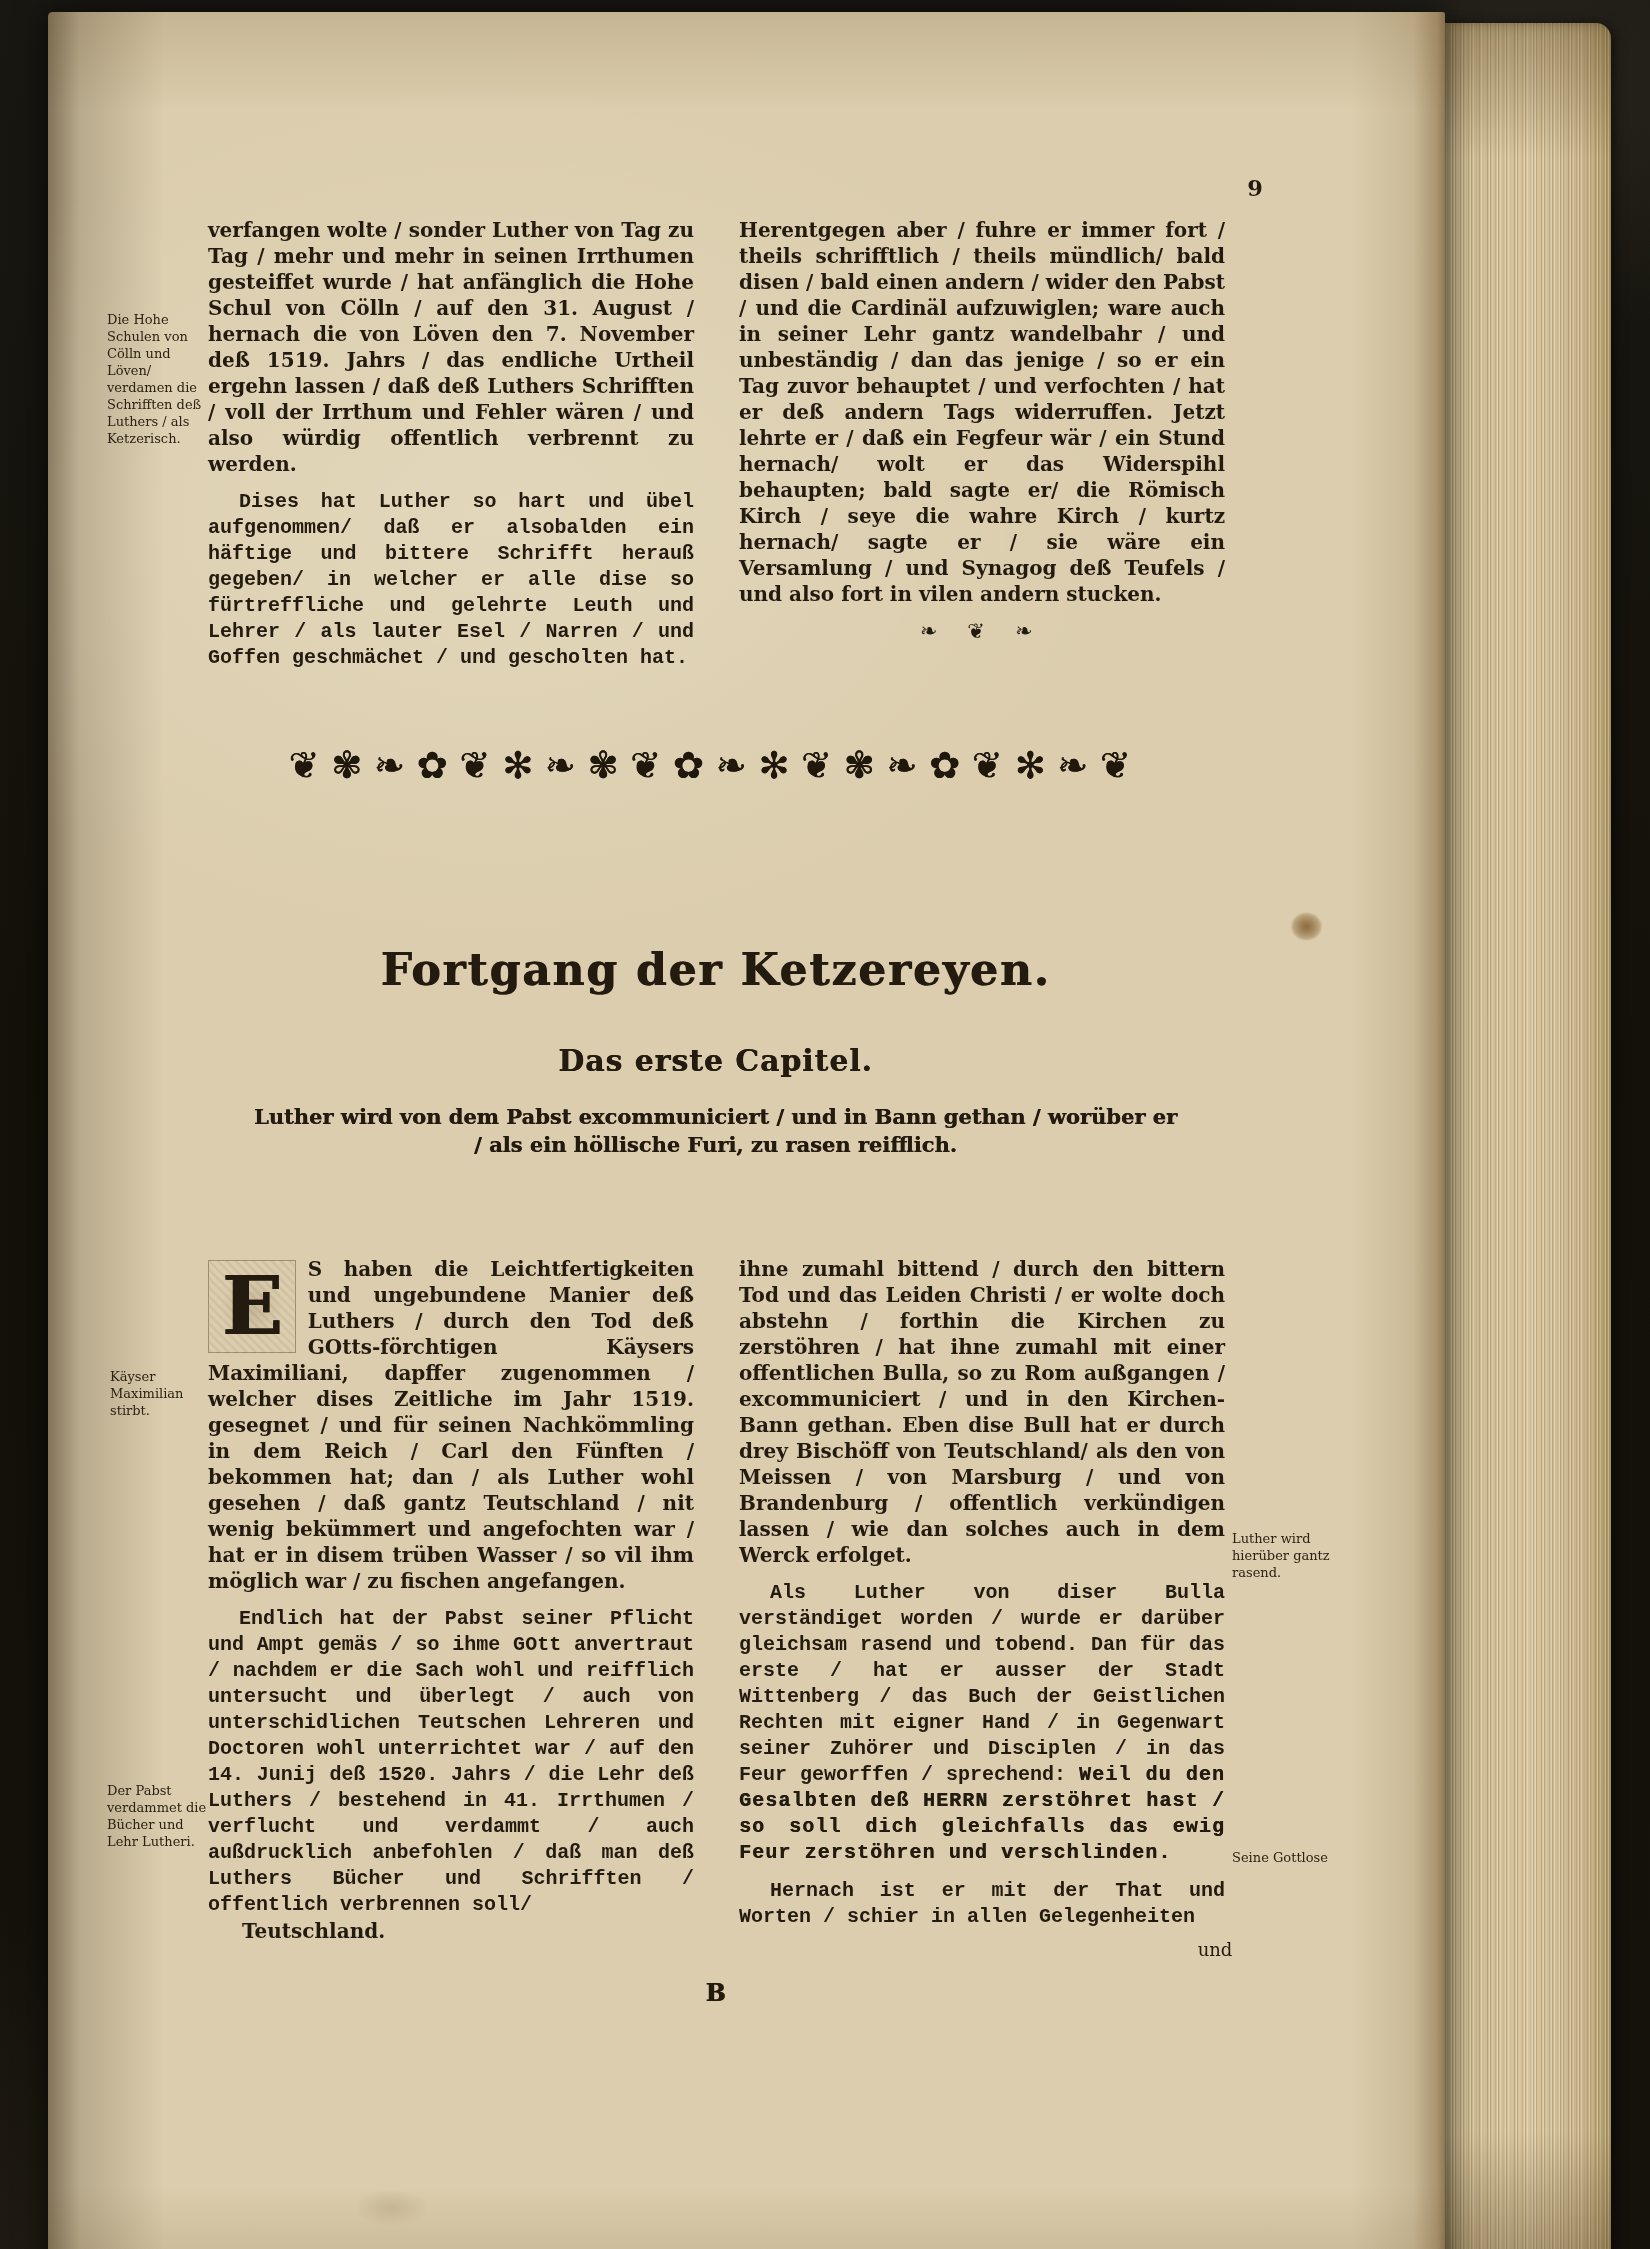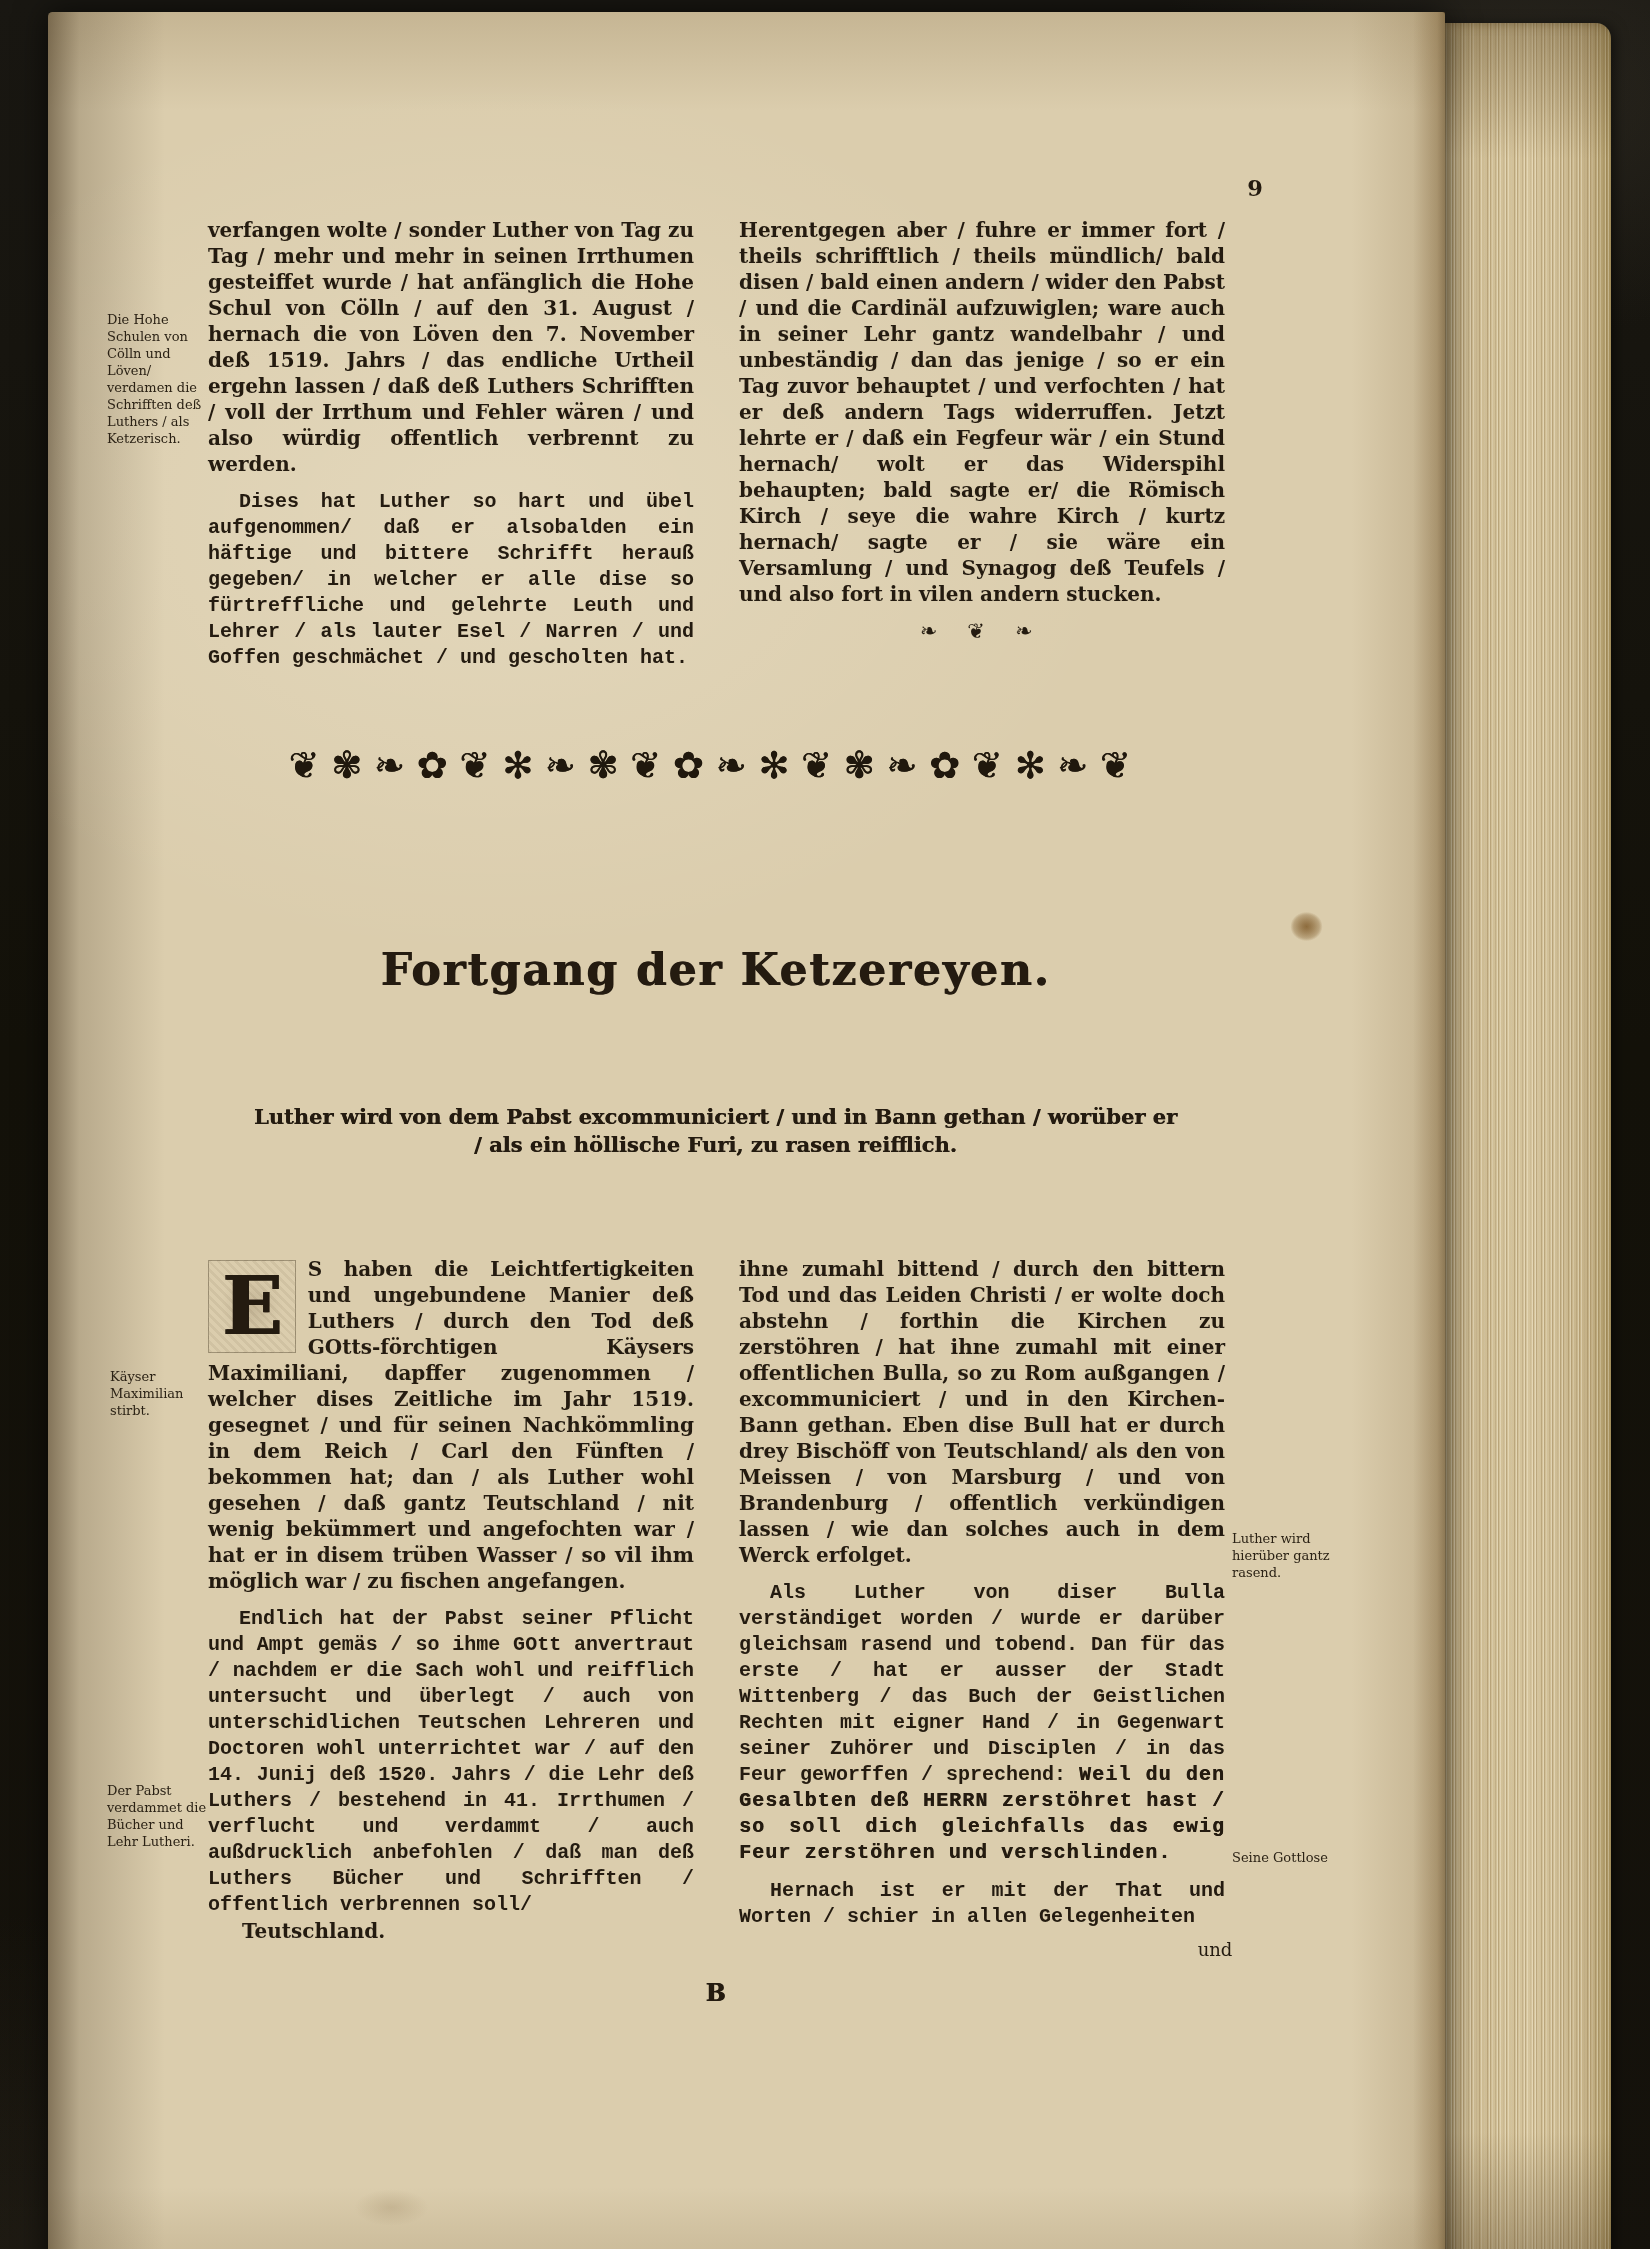--- a/index.html
+++ b/index.html
@@ -183,20 +183,21 @@
   </div>
 
   <div class="col col-top-right">
     <p class="body-p">Herentgegen aber / fuhre er immer fort / theils schrifftlich / theils mündlich/ bald disen / bald einen andern / wider den Pabst / und die Cardinäl aufzuwiglen; ware auch in seiner Lehr gantz wandelbahr / und unbeständig / dan das jenige / so er ein Tag zuvor behauptet / und verfochten / hat er deß andern Tags widerruffen. Jetzt lehrte er / daß ein Fegfeur wär / ein Stund hernach/ wolt er das Widerspihl behaupten; bald sagte er/ die Römisch Kirch / seye die wahre Kirch / kurtz hernach/ sagte er / sie wäre ein Versamlung / und Synagog deß Teufels / und also fort in vilen andern stucken.</p>
     <div class="orn-small">❧ ❦ ❧</div>
   </div>
 
   <div class="orn-band">❦✾❧✿❦✻❧✾❦✿❧✻❦✾❧✿❦✻❧❦</div>
 
   <div class="h-sub">Fortgang der Ketzereyen.</div>
+  <div class="h-chap">Das erste Capitel.</div>
   <div class="h-summary">Luther wird von dem Pabst excommuniciert / und in Bann gethan / worüber er / als ein höllische Furi, zu rasen reifflich.</div>
 
   <div class="note note-left-2">Käyser Maximilian stirbt.</div>
   <div class="note note-left-3">Der Pabst verdammet die Bücher und Lehr Lutheri.</div>
   <div class="note note-right-1">Luther wird hierüber gantz rasend.</div>
   <div class="note note-right-2">Seine Gottlose</div>
 
   <div class="col col-main-left">
     <p class="body-p">
       <span class="dropcap">E</span><span>S haben die Leichtfertigkeiten und ungebundene Manier deß Luthers / durch den Tod deß GOtts-förchtigen Käysers Maximiliani, dapffer zugenommen / welcher dises Zeitliche im Jahr 1519. gesegnet / und für seinen Nachkömmling in dem Reich / Carl den Fünften / bekommen hat; dan / als Luther wohl gesehen / daß gantz Teutschland / nit wenig bekümmert und angefochten war / hat er in disem trüben Wasser / so vil ihm möglich war / zu fischen angefangen.</span>

